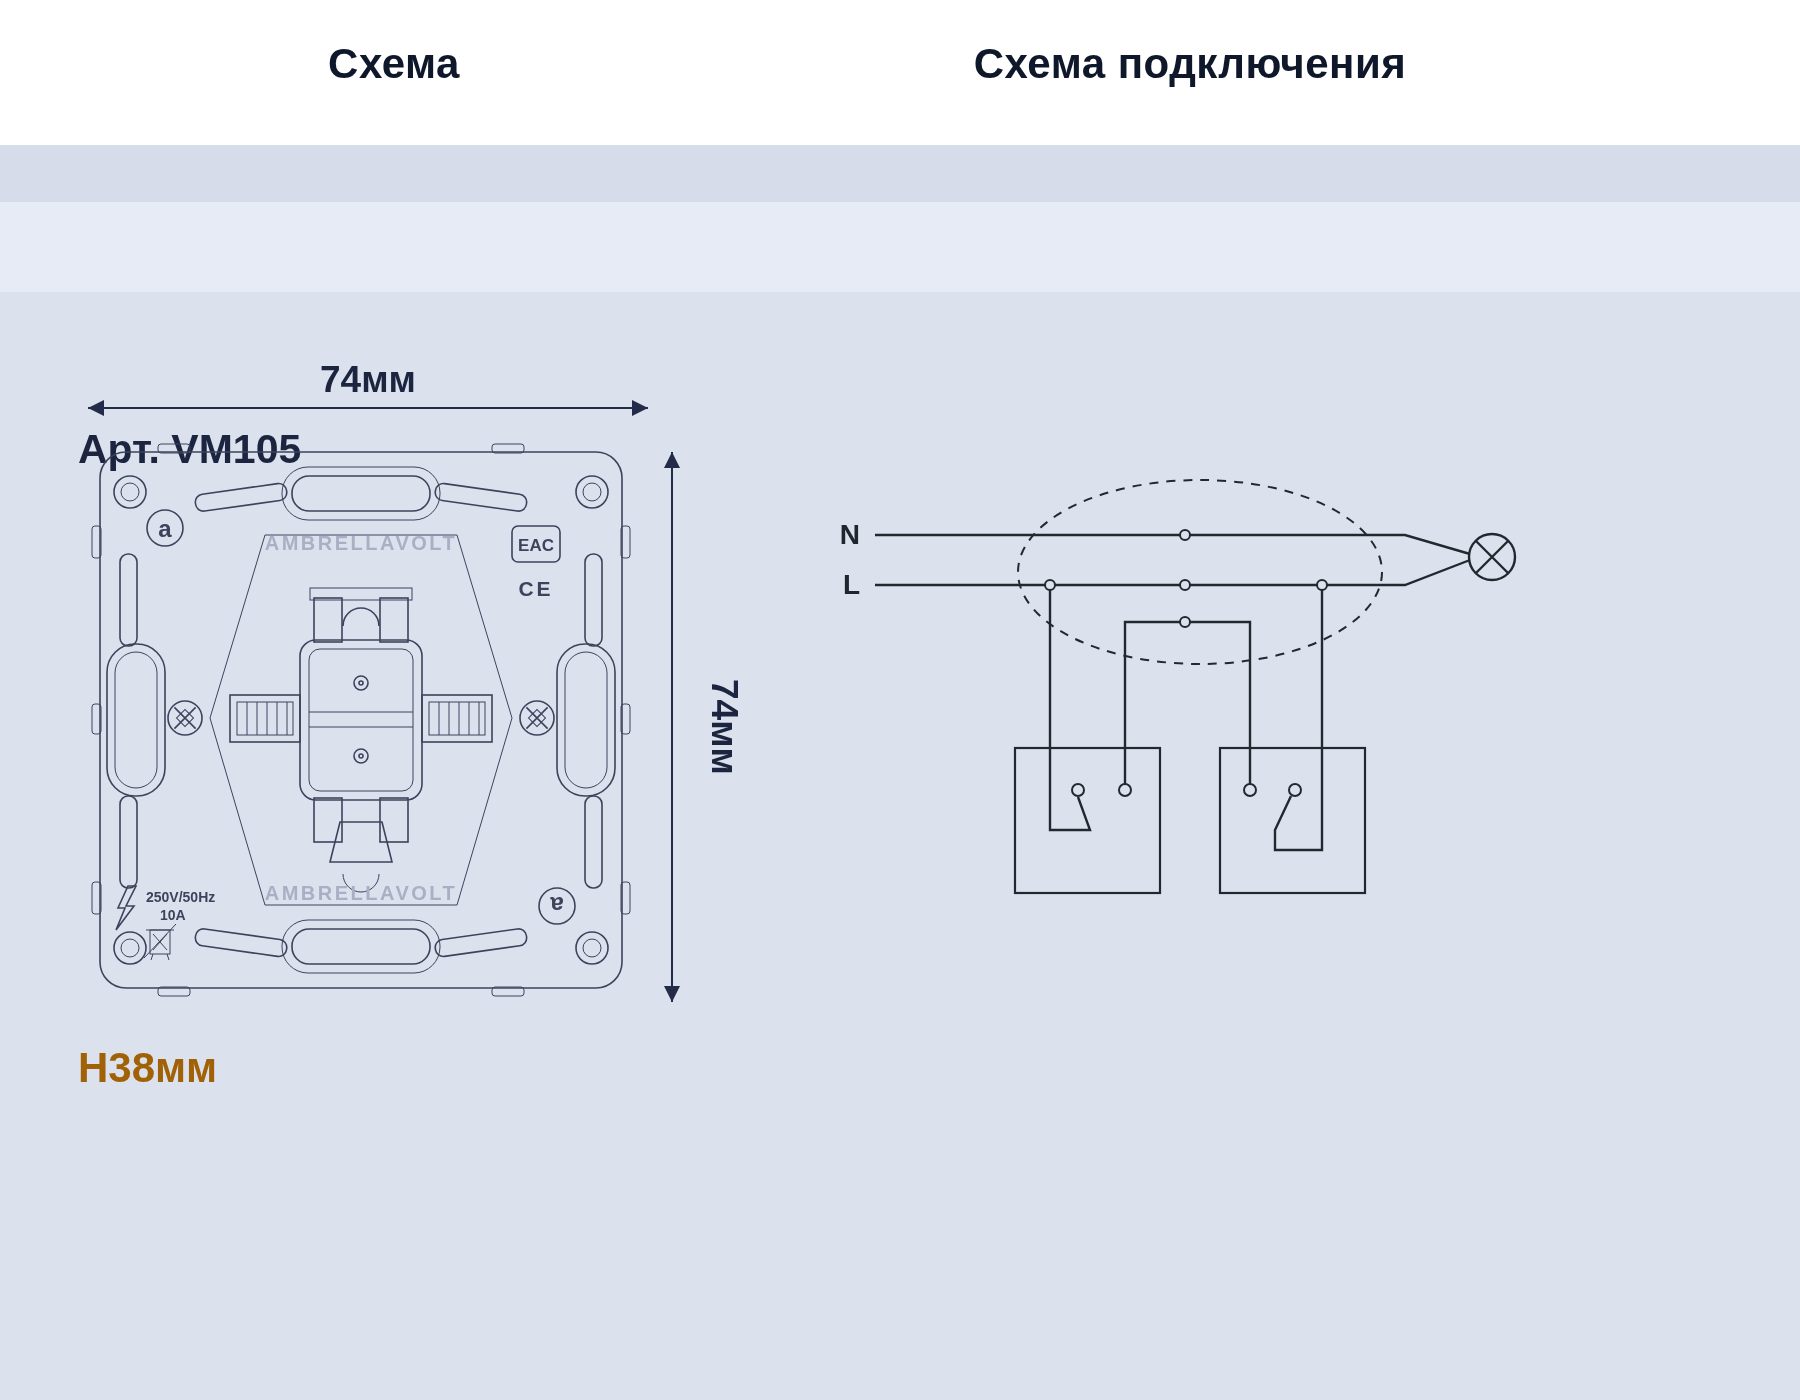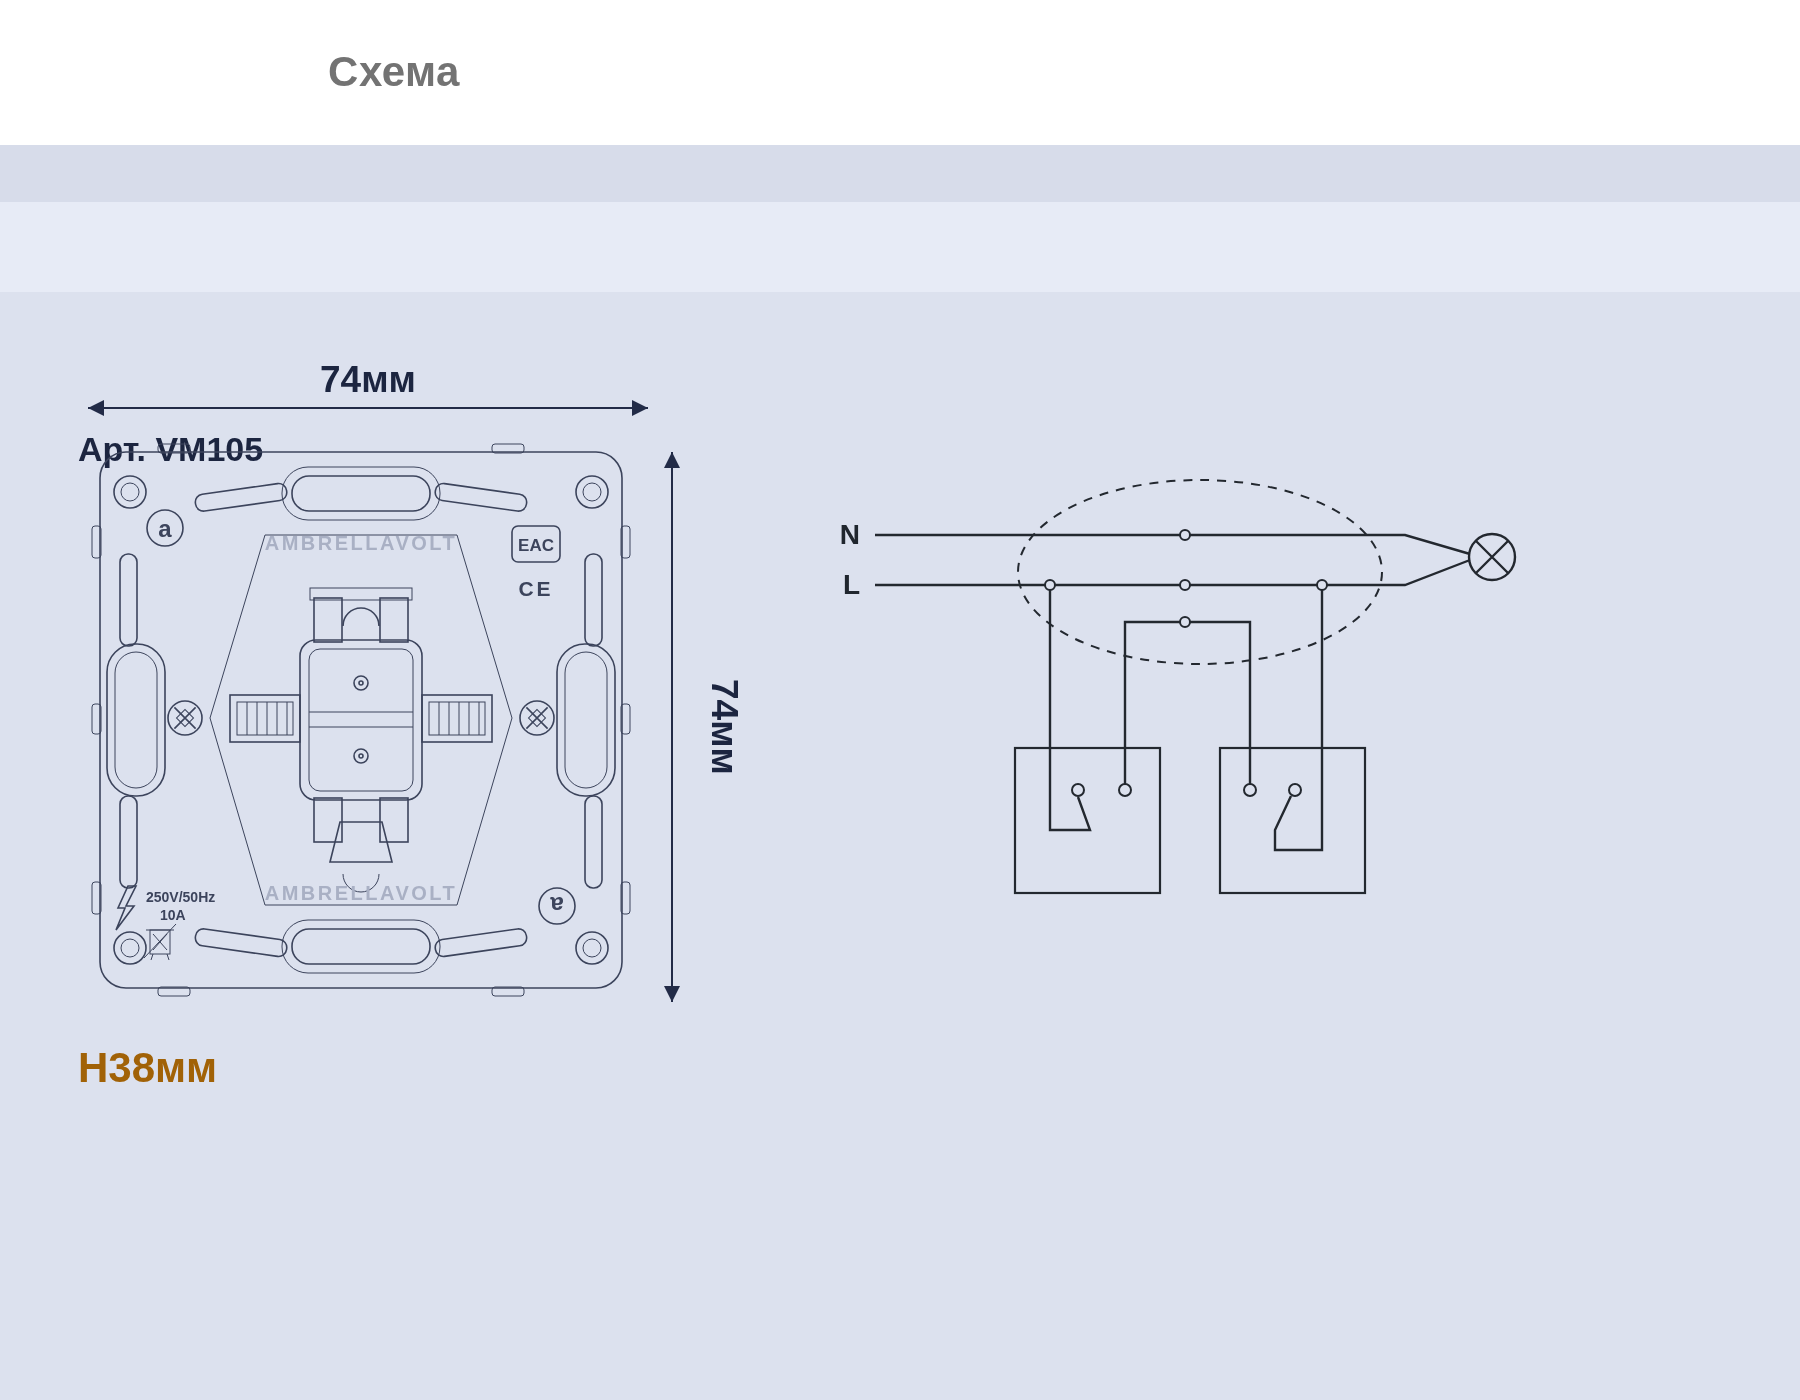--- a/index.html
+++ b/index.html
@@ -6,26 +6,26 @@
   body{
     width:1800px;height:1400px;position:relative;overflow:hidden;
     background:#dce1ee;
     font-family:"Liberation Sans", sans-serif;
     color:#1c2540;
   }
   .abs{position:absolute;}
   .top-band{left:0;top:0;width:1800px;height:145px;background:#ffffff;}
   .sub-band{left:0;top:145px;width:1800px;height:57px;background:#d7dcea;}
   .article-strip{left:0;top:202px;width:1800px;height:90px;background:#e7ebf6;}
-  .hdr{top:42px;height:60px;line-height:60px;text-align:center;
-       font-size:42px;font-weight:700;letter-spacing:0.5px;color:#737373;}
+  .hdr{top:34px;height:60px;line-height:60px;text-align:center;
+       font-size:42px;font-weight:700;letter-spacing:0.5px;color:#0f172a;}
   .hdr-left{left:0;width:788px;}
   .hdr-right{left:790px;width:800px;}
   .article-label{left:78px;top:202px;height:90px;line-height:90px;
-       font-size:34px;font-weight:700;color:#1c2540;}
+       font-size:41px;font-weight:700;color:#1c2540;}
   .depth-label{left:78px;top:1044px;font-size:42px;font-weight:700;color:#a16207;}
   svg text{font-family:"Liberation Sans", sans-serif;}
   .draw{stroke:#3c445c;fill:none;stroke-width:1.6;}
   .thin{stroke:#3c445c;fill:none;stroke-width:1;}
   .dimln{stroke:#222b47;fill:none;stroke-width:2;}
   .dimarr{fill:#222b47;stroke:none;}
   .dimtxt{fill:#1c2540;font-size:37px;font-weight:700;}
   .brandtxt{fill:#a9b0c4;font-size:20px;font-weight:700;letter-spacing:2.5px;}
   .marktxt{fill:#3c445c;font-weight:700;}
   .wire{stroke:#23282f;stroke-width:2.4;fill:none;}
@@ -33,20 +33,21 @@
   .dashell{stroke:#23282f;stroke-width:2;fill:none;stroke-dasharray:9 8;}
   .dot{fill:#dce1ee;stroke:#23282f;stroke-width:2;}
   .term{fill:#dce1ee;stroke:#23282f;stroke-width:2;}
   .wlabel{fill:#20262e;font-size:28px;font-weight:700;}
 </style>
 </head>
 <body>
 
 <div class="abs top-band">
   <div class="abs hdr hdr-left">Схема</div>
+  <div class="abs hdr hdr-right">Схема подключения</div>
 </div>
 
 <div class="abs sub-band"></div>
 
 <div class="abs article-strip">
   <div class="abs article-label">Арт. VM105</div>
 </div>
 
 <svg class="abs" style="left:60px;top:350px;" width="720" height="760" viewBox="0 0 720 760">
 

